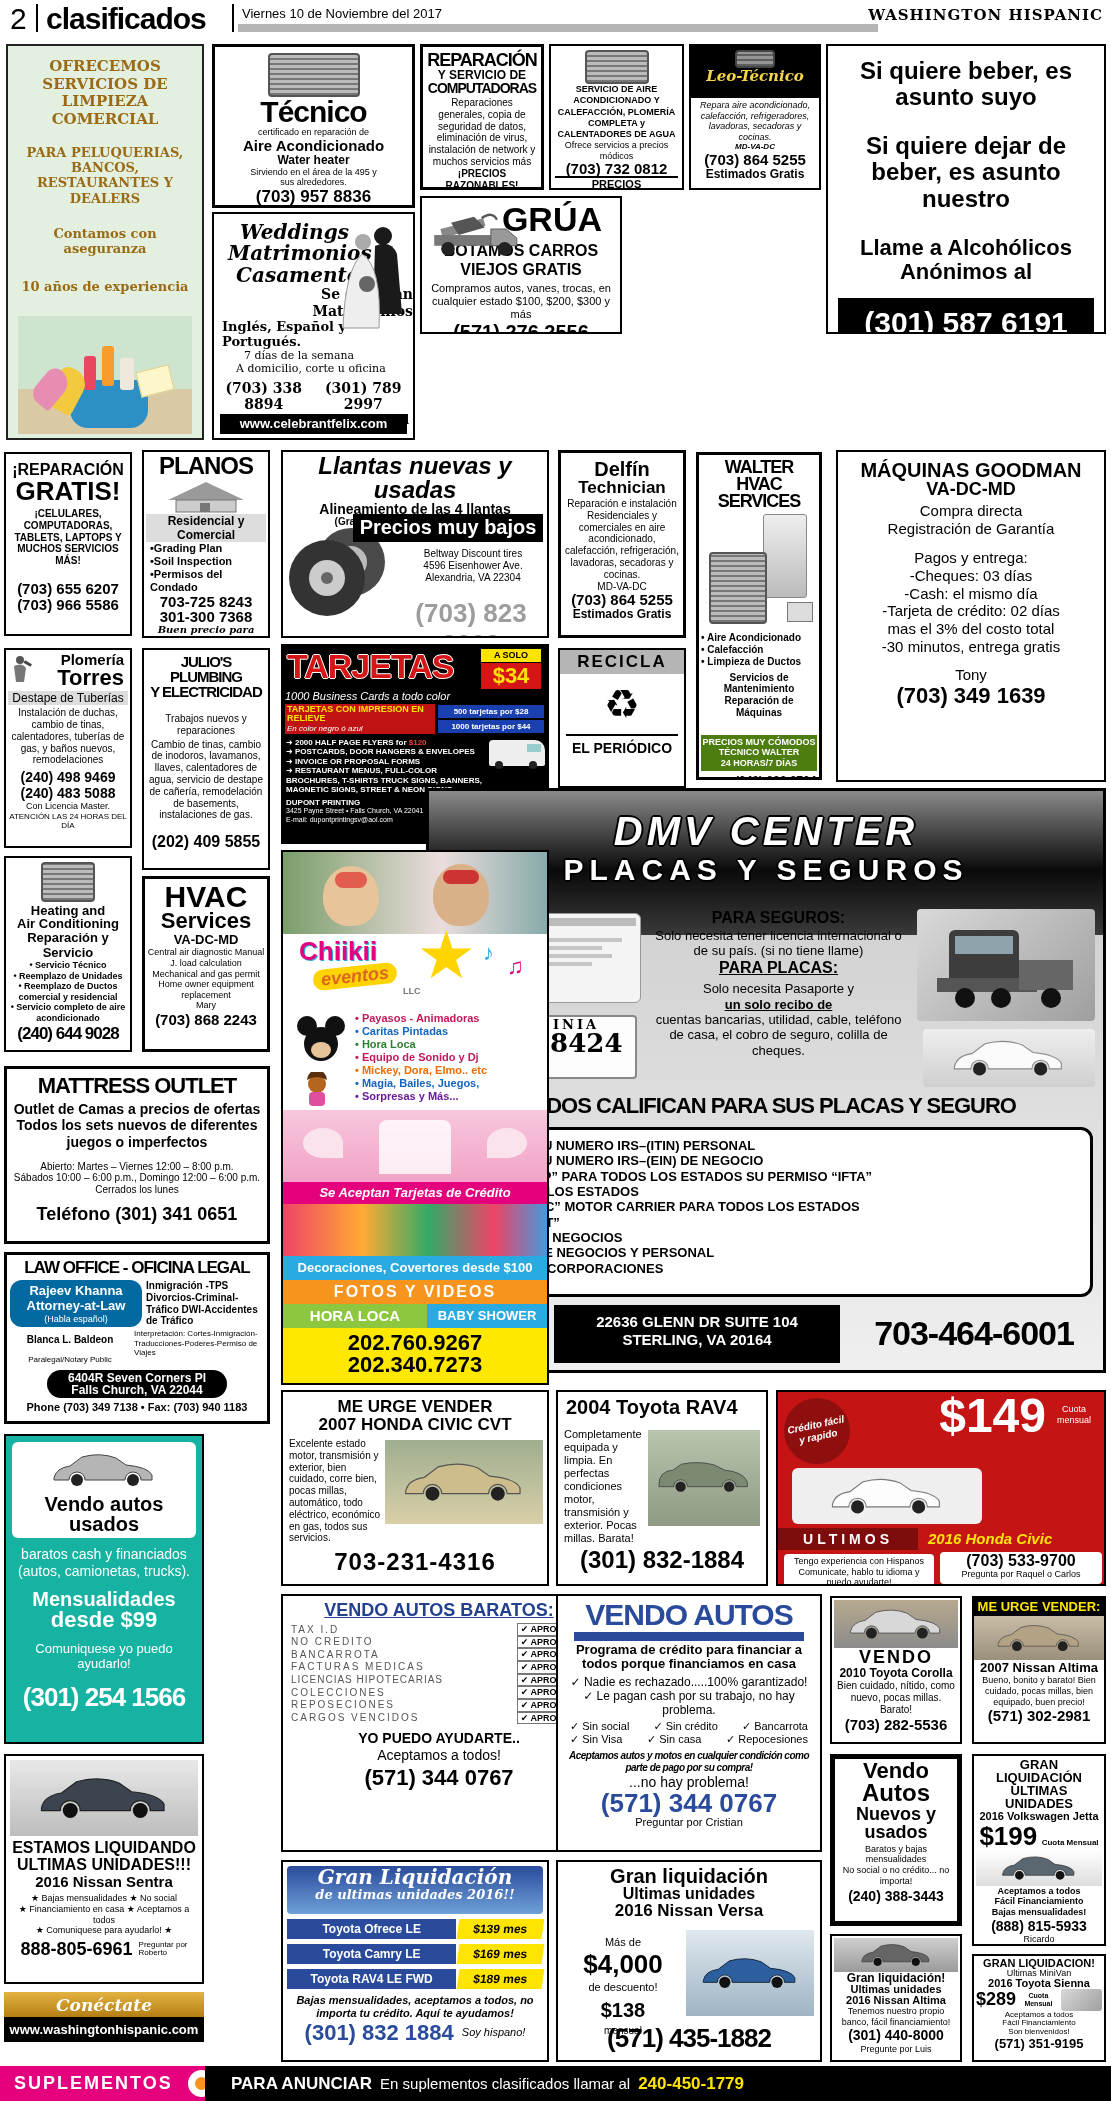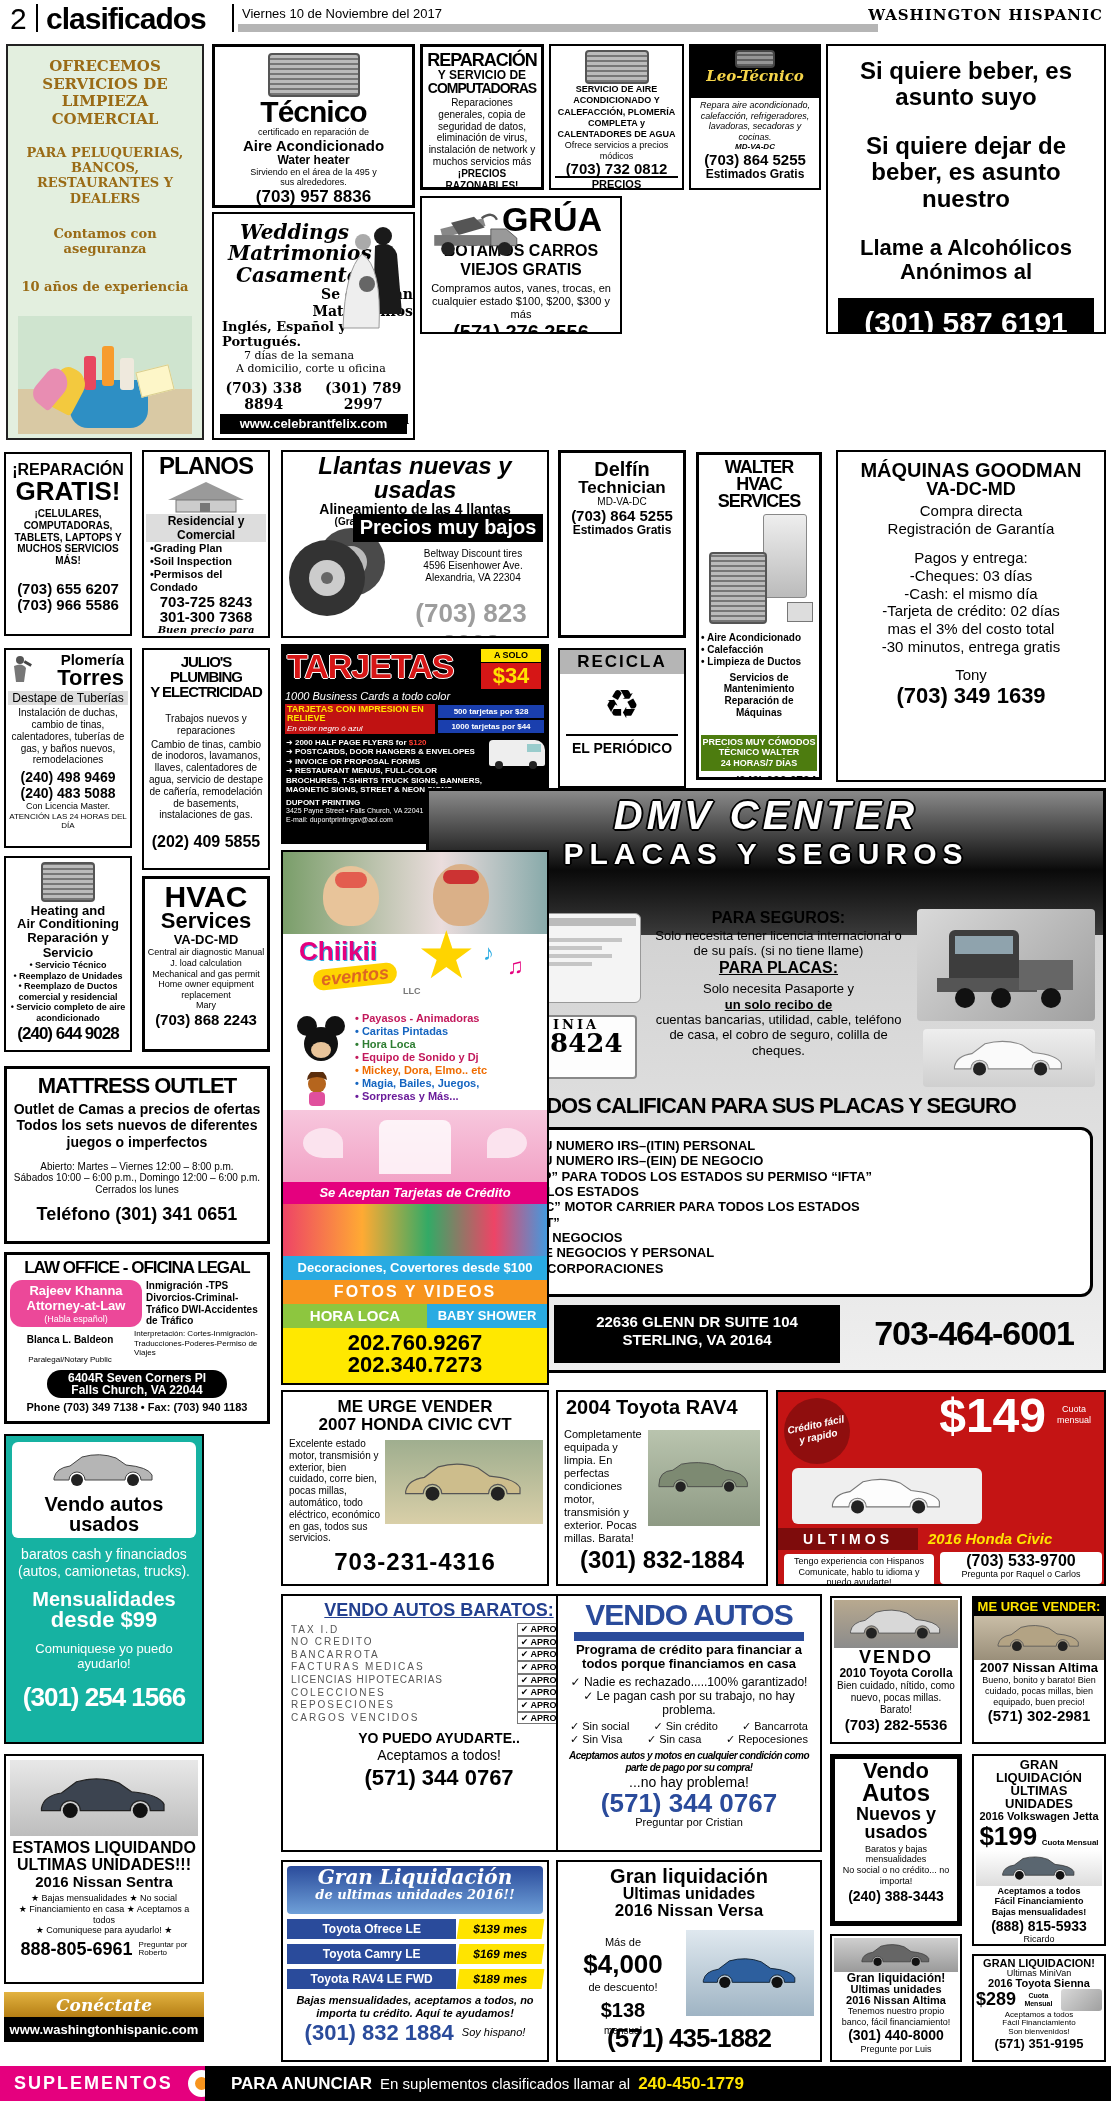--- a/index.html
+++ b/index.html
@@ -191,20 +191,21 @@
     <div>Beltway Discount tires</div>
     <div>4596 Eisenhower Ave.</div>
     <div>Alexandria, VA 22304</div>
   </div>
   <div class="abs b f26" style="left:110px;top:146px;width:156px;color:#9d9d9d;text-align:center">(703) 823 2002</div>
 </div>
 
 <div class="ad" style="left:558px;top:450px;width:128px;height:188px;border-width:3px">
   <div class="b f20" style="line-height:1;margin-top:2px">Delfín</div>
   <div class="b f17" style="line-height:1">Technician</div>
+  <div class="f10" style="margin-top:2px">Reparación e instalación Residenciales y comerciales en aire acondicionado, calefacción, refrigeración, lavadoras, secadoras y cocinas.</div>
   <div class="f10">MD-VA-DC</div>
   <div class="b f15" style="line-height:1">(703) 864 5255</div>
   <div class="b f12">Estimados Gratis</div>
 </div>
 
 <div class="ad" style="left:696px;top:452px;width:126px;height:328px;border-width:3px;padding:2px">
   <div class="b f18" style="line-height:.95;letter-spacing:-1px;margin-top:2px">WALTER HVAC SERVICES</div>
   <div style="position:relative;height:118px;margin-top:4px">
     <div class="abs" style="right:10px;top:0;width:44px;height:84px;background:linear-gradient(#eee,#bbb);border:1px solid #888;border-radius:3px"></div>
     <div class="acunit abs" style="left:8px;top:38px;width:58px;height:72px"></div>
@@ -297,21 +298,21 @@
   </div>
 </div>
 
 <div class="ad" style="left:558px;top:648px;width:128px;height:140px;padding:0">
   <div class="b f17" style="background:#b5b5b5;letter-spacing:2px;padding:2px 0">RECICLA</div>
   <div class="f40" style="line-height:1.5">♻</div>
   <div class="b f14" style="border-top:2px solid #000;padding-top:4px;margin:0 6px">EL PERIÓDICO</div>
 </div>
 
 <div class="ad" style="left:426px;top:788px;width:680px;height:585px;padding:0;border-width:3px;background:linear-gradient(#c9c9c9,#efefef)">
-  <div style="background:linear-gradient(#8a8a8a,#0a0a0a 55%,#3a3a3a);height:144px;padding-top:0">
+  <div style="background:linear-gradient(#8a8a8a,#0a0a0a 55%,#3a3a3a);height:144px;padding-top:16px">
     <div class="b f40 i outline" style="letter-spacing:4px;line-height:1.2">DMV CENTER</div>
     <div class="b f30 outline" style="letter-spacing:6px;line-height:1">PLACAS Y SEGUROS</div>
   </div>
   <div class="abs" style="left:22px;top:122px;width:190px;height:90px;background:#f4f4f4;border:1px solid #999;border-radius:6px;padding:4px;text-align:left">
     <div style="height:8px;background:#bbb;margin-bottom:3px"></div>
     <div class="abs" style="left:8px;top:22px;width:34px;height:42px;background:#ddd;border:1px solid #aaa"></div>
     <div class="abs" style="left:50px;top:24px;width:120px;height:4px;background:#c5c5c5"></div>
     <div class="abs" style="left:50px;top:32px;width:100px;height:4px;background:#c5c5c5"></div>
     <div class="abs" style="left:50px;top:40px;width:110px;height:4px;background:#c5c5c5"></div>
     <div class="abs" style="left:50px;top:48px;width:90px;height:4px;background:#c5c5c5"></div>
@@ -391,21 +392,21 @@
   <div class="b f14">Todos los sets nuevos de diferentes juegos o imperfectos</div>
   <div class="f10" style="margin-top:10px">Abierto: Martes – Viernes 12:00 – 8:00 p.m.</div>
   <div class="f10">Sábados 10:00 – 6:00 p.m., Domingo 12:00 – 6:00 p.m.</div>
   <div class="f10">Cerrados los lunes</div>
   <div class="b f18" style="margin-top:8px">Teléfono (301) 341 0651</div>
 </div>
 
 <div class="ad" style="left:4px;top:1252px;width:266px;height:172px;border-width:3px;padding:3px">
   <div class="b f17" style="letter-spacing:-1px">LAW OFFICE - OFICINA LEGAL</div>
   <div style="display:flex;gap:4px;margin-top:2px">
-    <div style="background:#ec4899;color:#fff;border-radius:12px;padding:3px 6px;width:132px">
+    <div style="background:#0369a1;color:#fff;border-radius:12px;padding:3px 6px;width:132px">
       <div class="b f13">Rajeev Khanna</div>
       <div class="b f13">Attorney-at-Law</div>
       <div class="f9">(Habla español)</div>
     </div>
     <div class="b f10" style="text-align:left;width:116px">Inmigración -TPS Divorcios-Criminal-Tráfico DWI-Accidentes de Tráfico</div>
   </div>
   <div style="display:flex;gap:4px;margin-top:2px;align-items:flex-start">
     <div style="width:120px"><span class="b f10">Blanca L. Baldeon</span> <span class="f8">Paralegal/Notary Public</span></div>
     <div class="f8" style="text-align:left;width:130px">Interpretación: Cortes-Inmigración-Traducciones-Poderes-Permiso de Viajes</div>
   </div>

